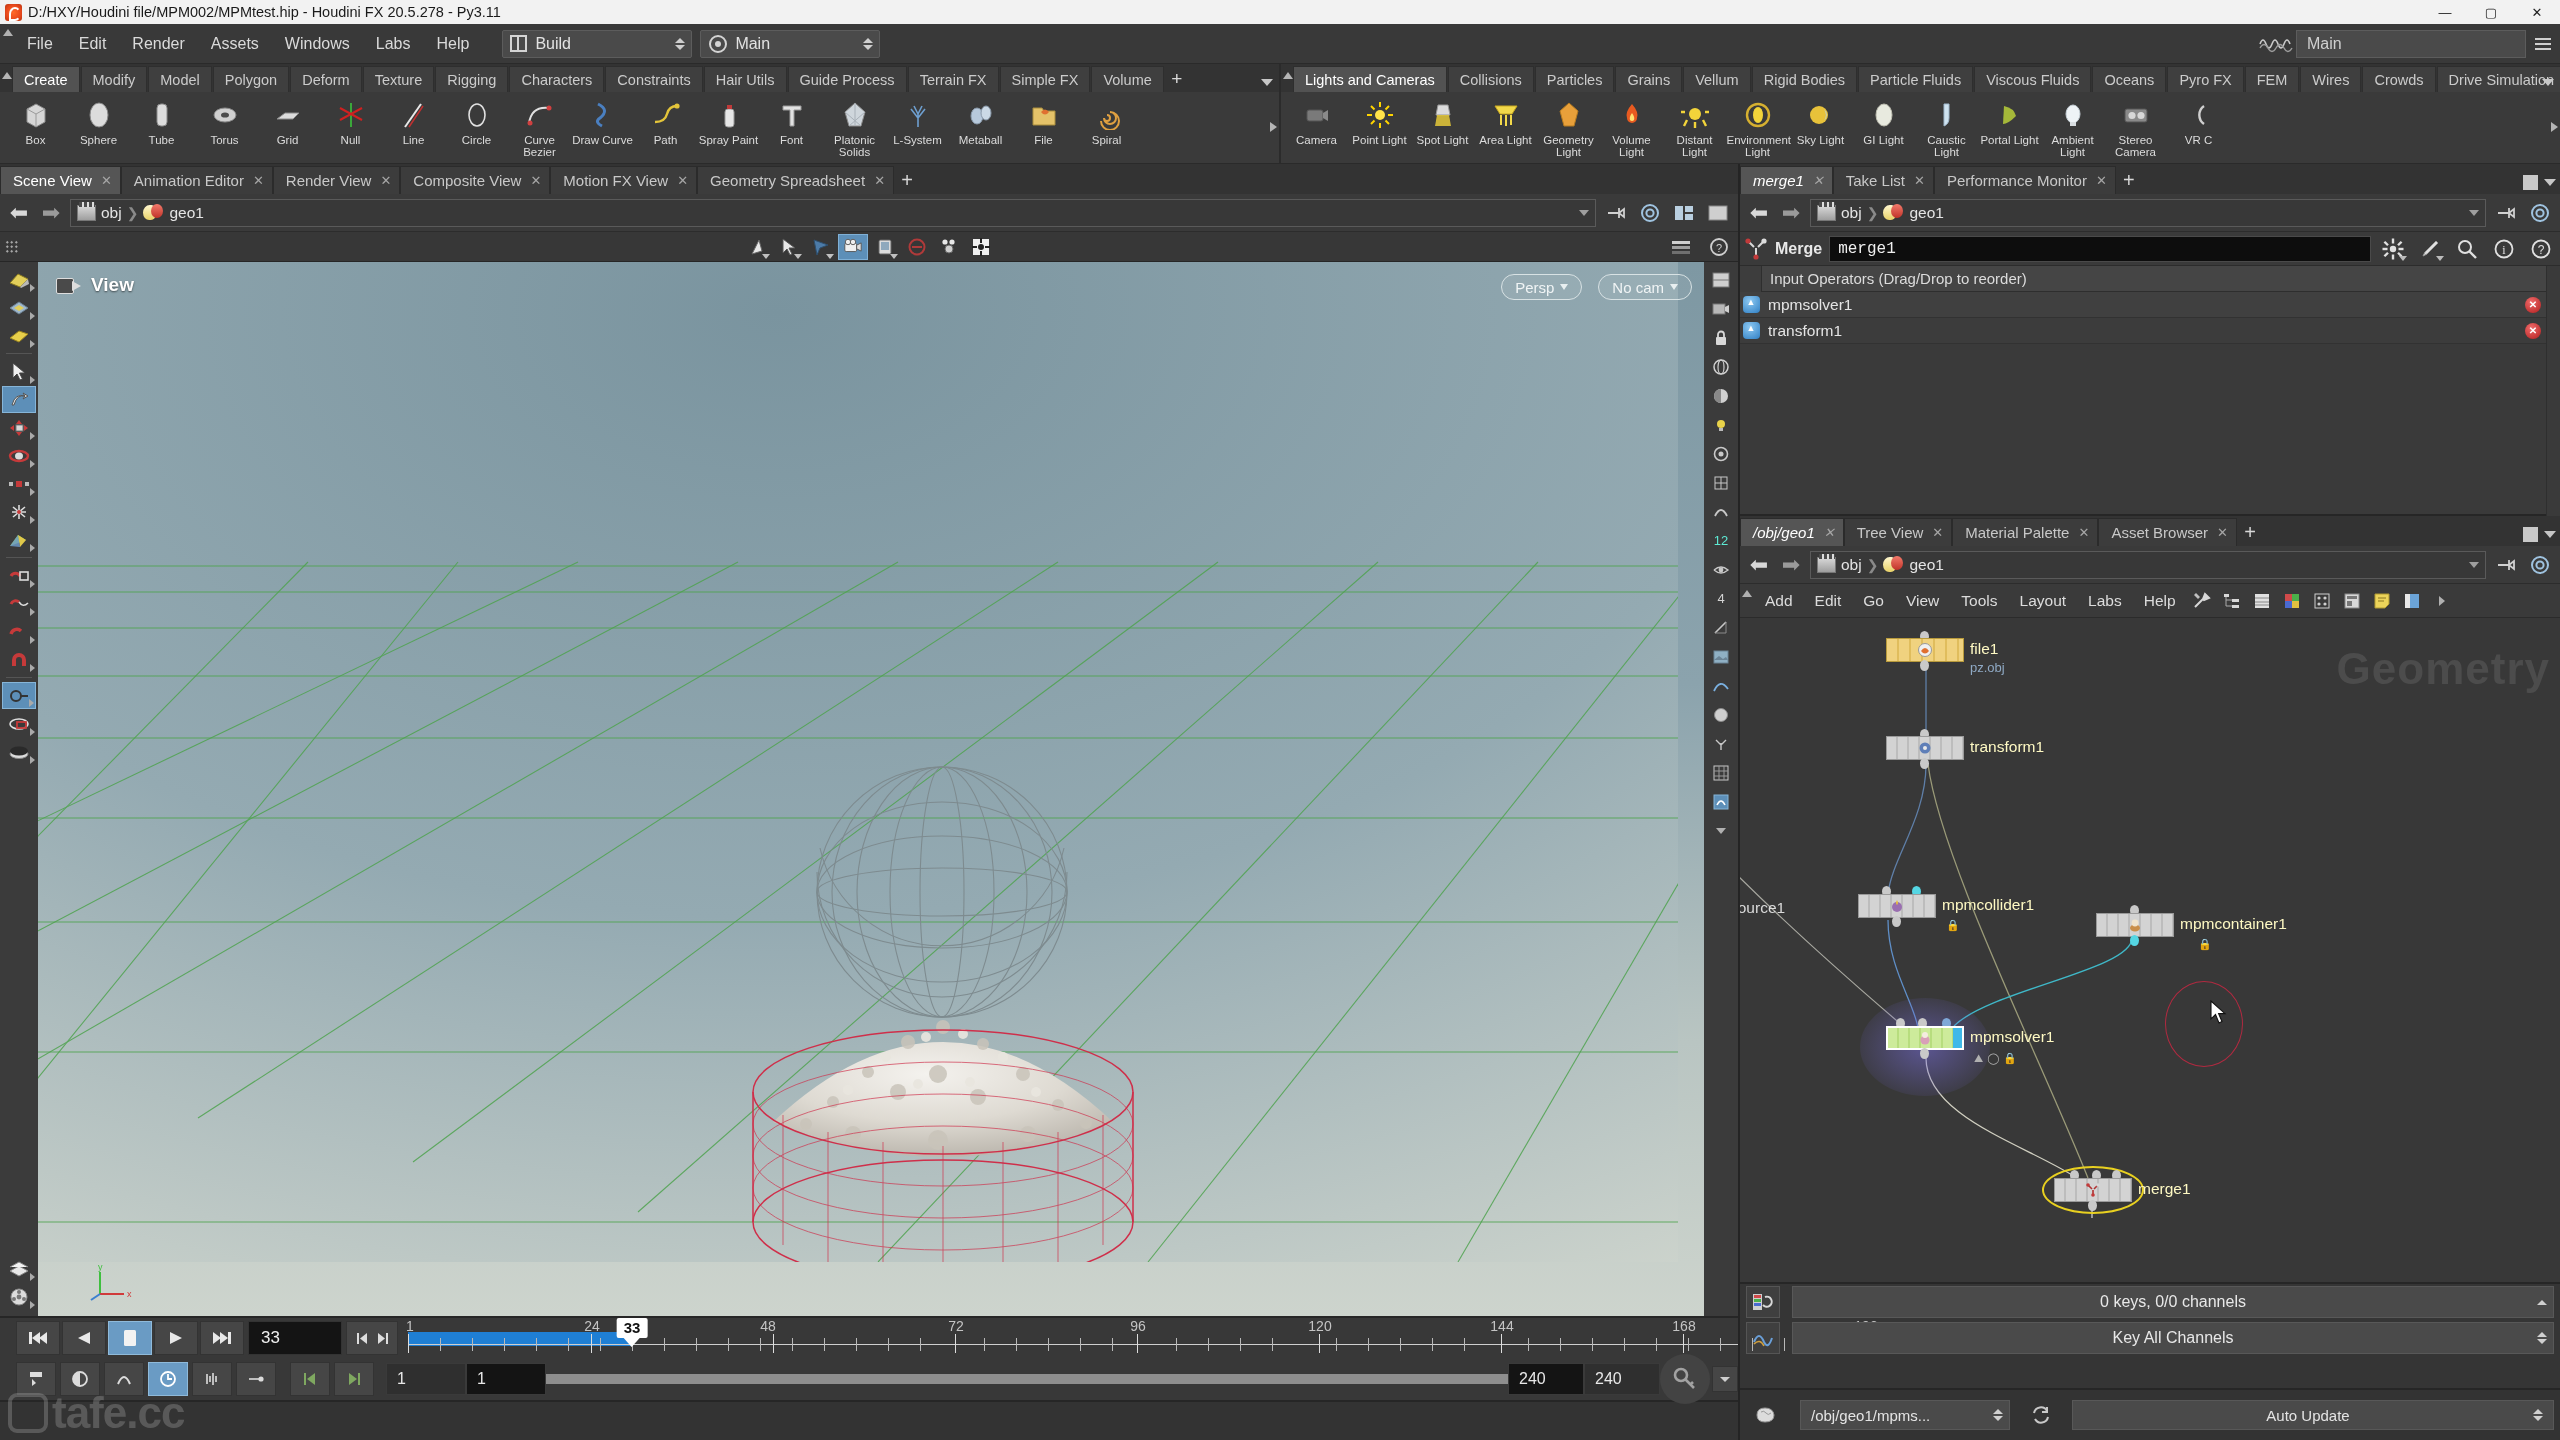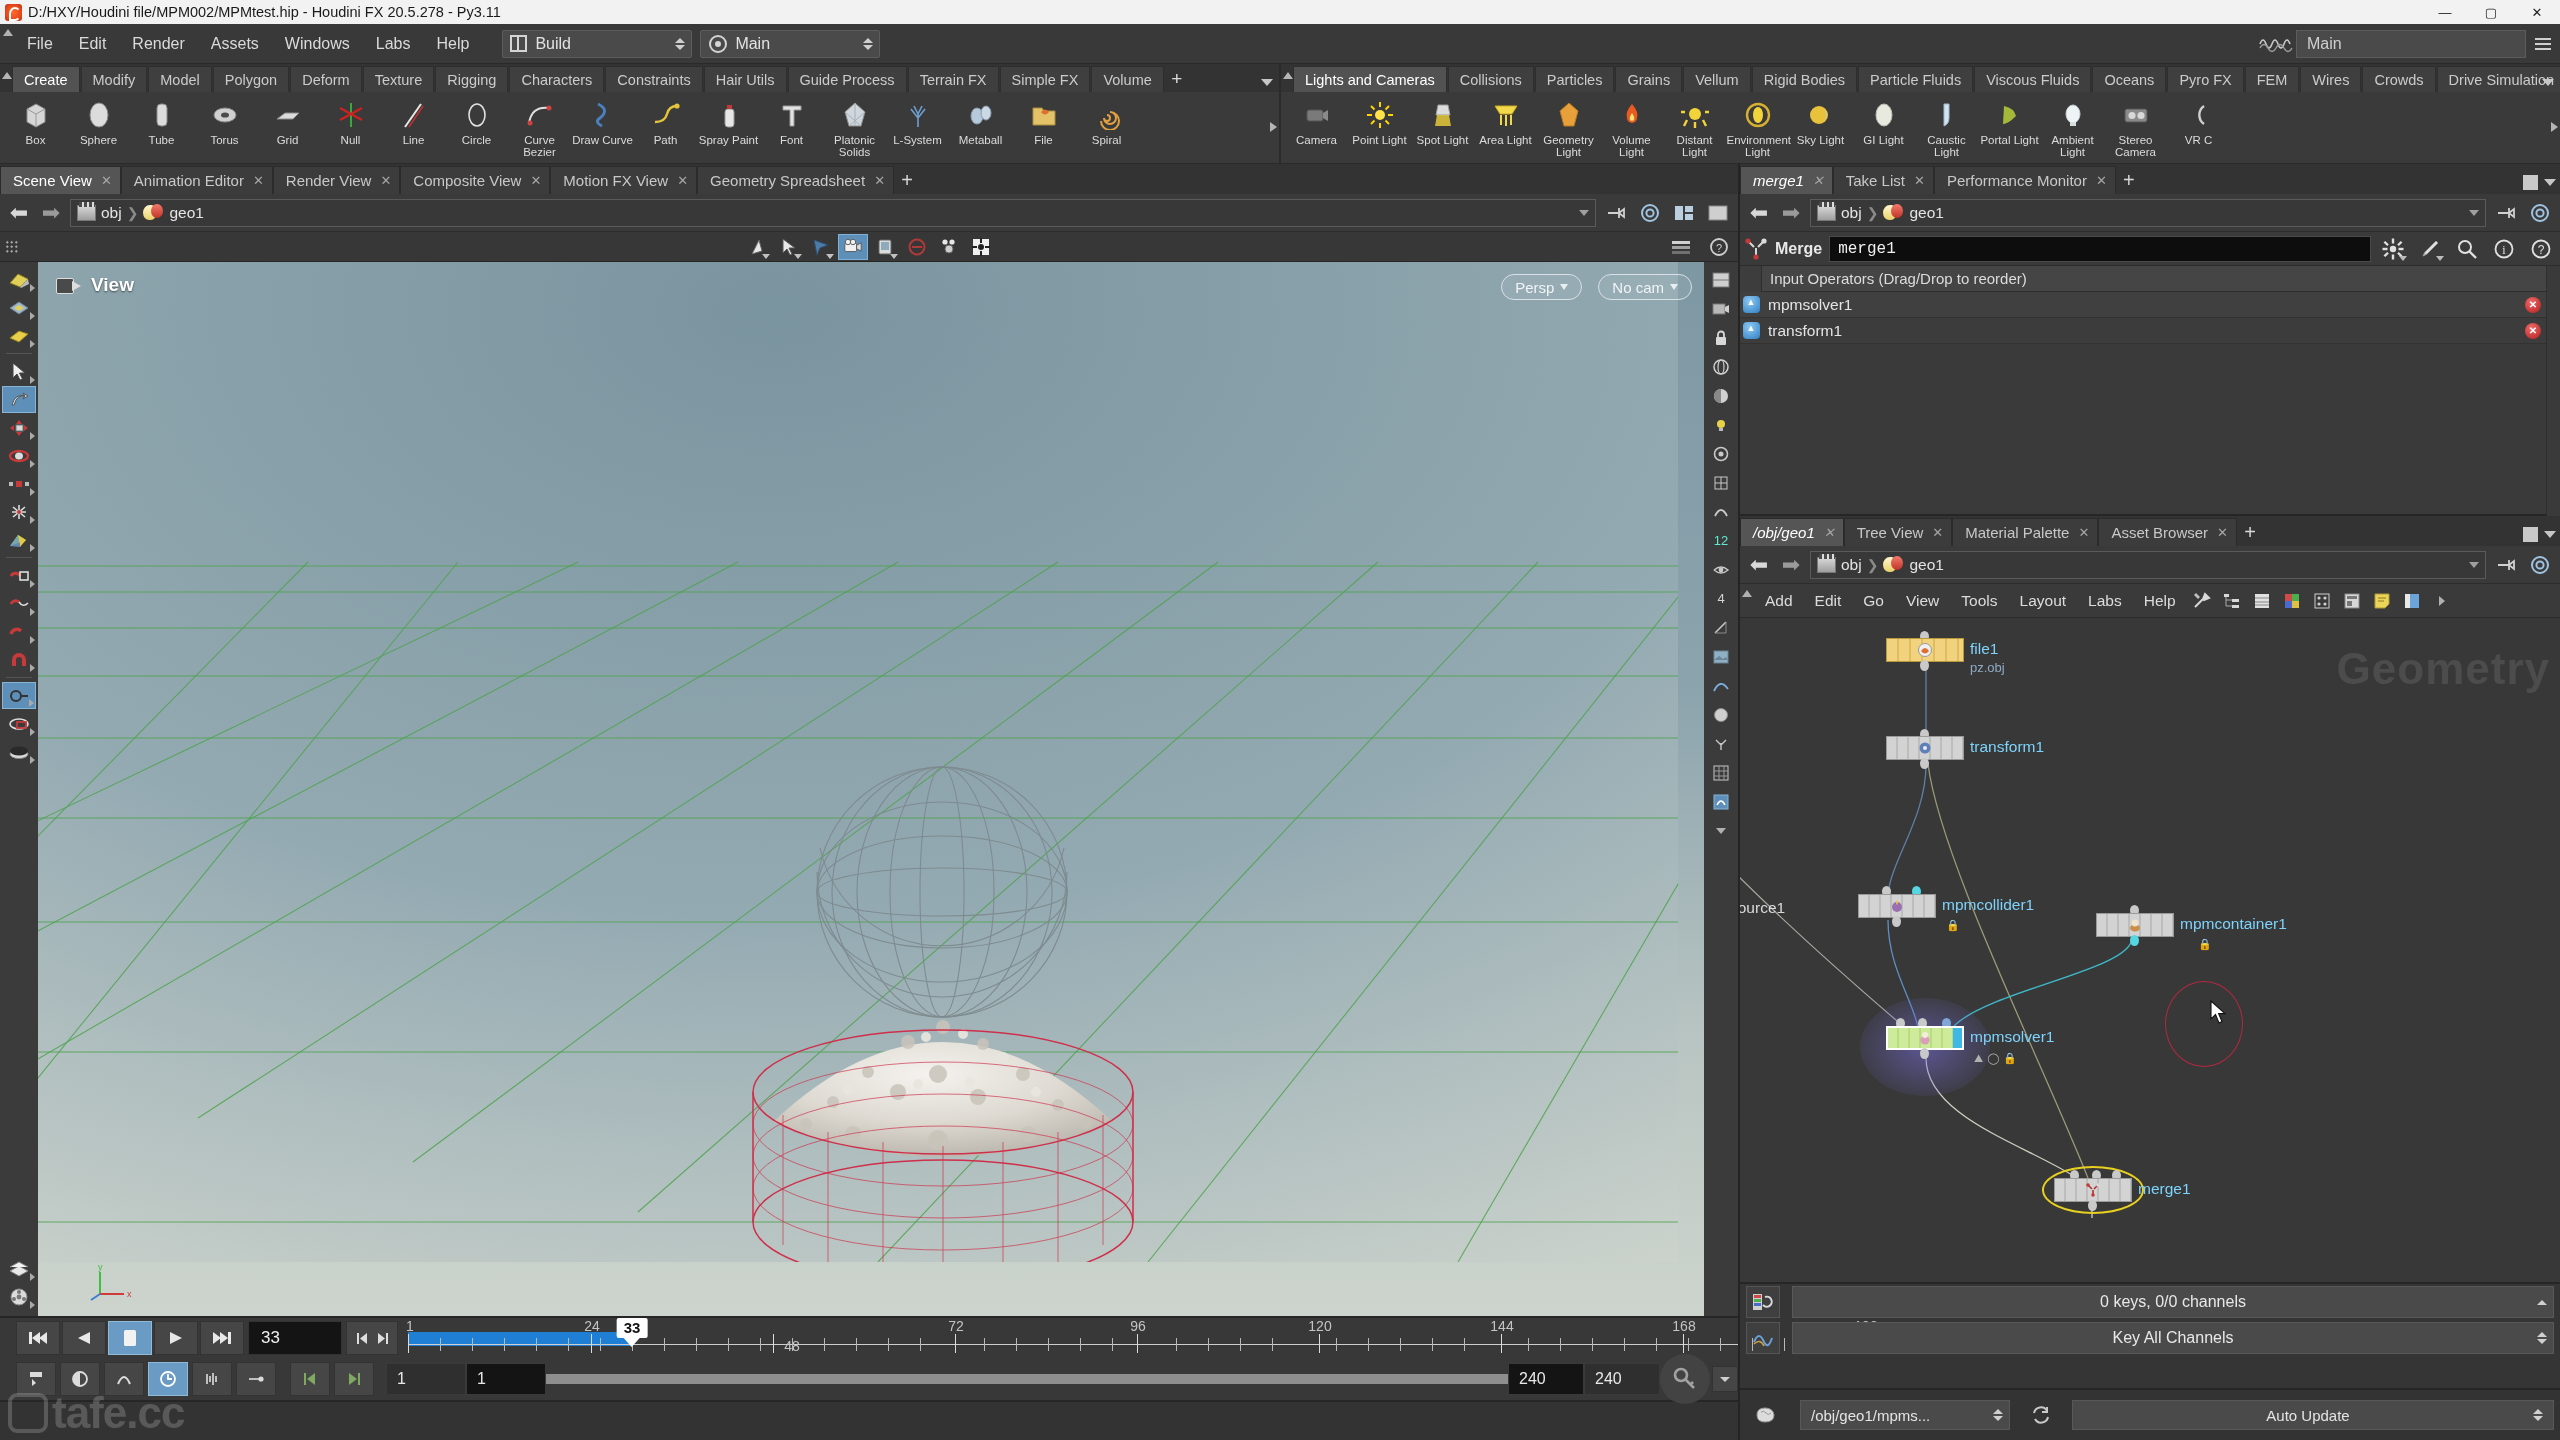--- a/index.html
+++ b/index.html
@@ -285,21 +285,21 @@
                   font-weight: bold; letter-spacing: 1px; }
   .node { position: absolute; }
   .nodebox { width: 78px; height: 24px; background: #d3d3d3; border: 1px solid #9a9a9a; position: relative;
              display: flex; align-items: center; justify-content: center;
              background-image: repeating-linear-gradient(90deg, #d3d3d3 0 9px, #bdbdbd 9px 11px); }
   .nodebox.folder { background: linear-gradient(#f3d98f,#e3c165); border-color: #b99b3c;
                     background-image: repeating-linear-gradient(90deg, #f0d27f 0 10px, #e0bd5d 10px 12px); }
   .nodebox.solver { background-image: repeating-linear-gradient(90deg, #cdeb9b 0 9px, #b7dd7e 9px 11px);
                     border: 2px solid #ffffff; }
   .nodebox .ni { width: 16px; height: 16px; border-radius: 3px; z-index: 2; }
-  .nodelabel { position: absolute; left: 84px; top: 2px; font-size: 15.5px; color: #7dd3fc; white-space: nowrap; }
+  .nodelabel { position: absolute; left: 84px; top: 2px; font-size: 15.5px; color: #fef9c3; white-space: nowrap; }
   .nodesub { position: absolute; left: 84px; top: 22px; font-size: 13px; color: #8fa9c4; white-space: nowrap; }
   .port { position: absolute; width: 9px; height: 11px; border-radius: 50%; background: #c9c9c9; }
   .port.cyan { background: #55d6e3; }
   .port.blue { background: #7fa8d8; }
   .selglow { position: absolute; border-radius: 50%; }
   .lockicon { position: absolute; font-size: 11px; color: #9a9a9a; }
   .flagrow { position: absolute; display: flex; gap: 4px; font-size: 11px; color: #b0b0b0; }
   .cursorpointer { position: absolute; width: 17px; height: 25px; }
 
   
@@ -1336,21 +1336,21 @@
               <div class="tick" style="left:128px;"></div>
             <div class="tick" style="left:160px;"></div>
               <div class="tick" style="left:192px;"></div>
             <div class="tick maj" style="left:183px;"></div>
             <div class="tlabel" style="left:184px;">24</div>
             <div class="tick" style="left:224px;"></div>
               <div class="tick" style="left:256px;"></div>
             <div class="tick" style="left:288px;"></div>
               <div class="tick" style="left:320px;"></div>
             <div class="tick maj" style="left:365px;"></div>
-            <div class="tlabel" style="left:384px;margin-top:20px;">48</div>
+            <div class="tlabel" style="left:360px;">48</div>
             <div class="tick" style="left:352px;"></div>
               <div class="tick" style="left:384px;"></div>
             <div class="tick" style="left:416px;"></div>
               <div class="tick" style="left:448px;"></div>
             <div class="tick" style="left:480px;"></div>
               <div class="tick" style="left:512px;"></div>
             <div class="tick maj" style="left:547px;"></div>
             <div class="tlabel" style="left:548px;">72</div>
             <div class="tick" style="left:576px;"></div>
               <div class="tick" style="left:608px;"></div>

